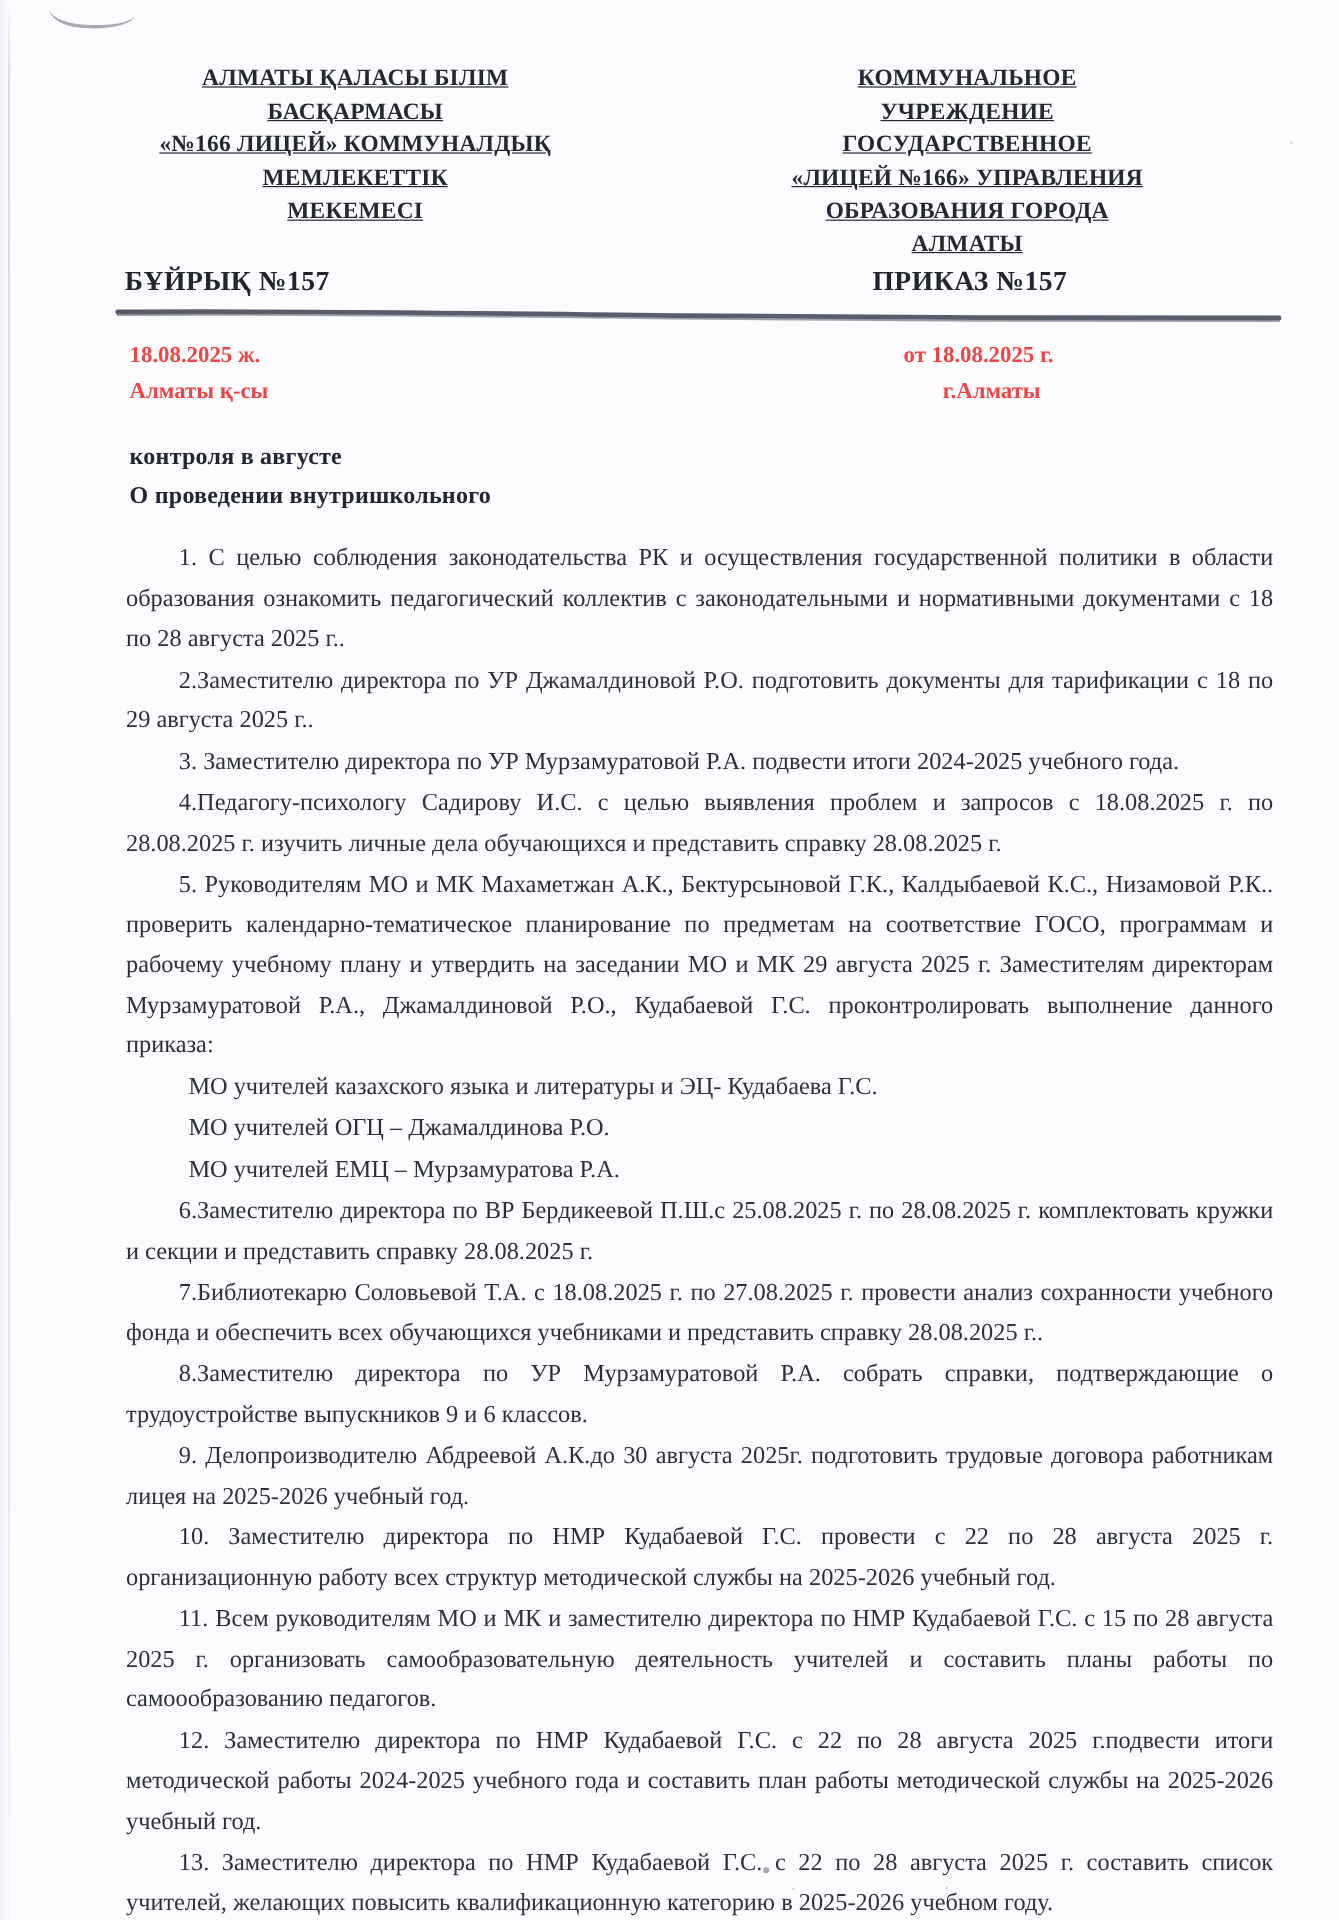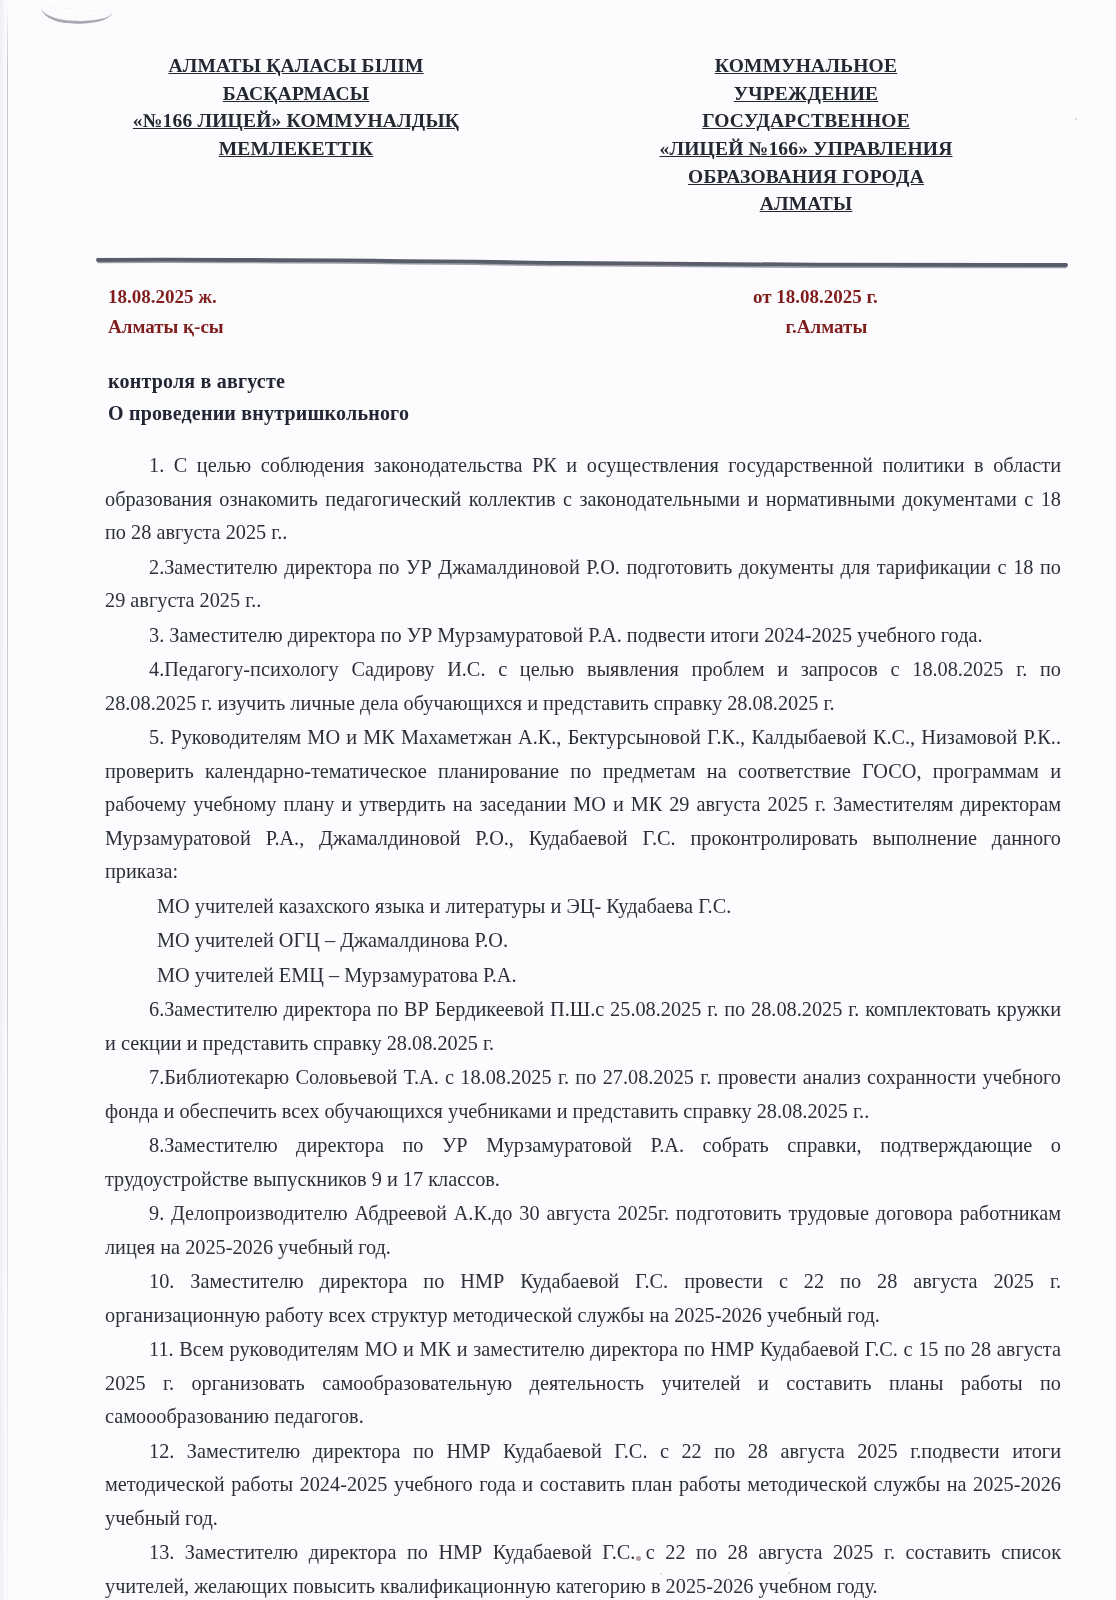--- a/index.html
+++ b/index.html
@@ -123,21 +123,21 @@
   
   .date-row {
     position: absolute;
     top: 282px;
     left: 108px;
     width: 960px;
     height: 62px;
     font-weight: bold;
     font-size: 19px;
     line-height: 1.58;
-    color: #7f1d1d;
+    color: #ef4444;
   }
   .date-kz { position: absolute; left: 0; top: 0; }
   .date-ru { position: absolute; left: 645px; top: 0; text-align: center; }
   .date-ru .l2 { padding-left: 22px; }
 
   
   .subject {
     position: absolute;
     top: 365px;
     left: 108px;
@@ -188,33 +188,38 @@
   <div class="speck s3"></div>
   <div class="speck s4"></div>
 
   <div class="header">
 
     <div class="org-block org-kz">
       <div class="ln">АЛМАТЫ ҚАЛАСЫ БІЛІМ</div>
       <div class="ln">БАСҚАРМАСЫ</div>
       <div class="ln">«№166 ЛИЦЕЙ» КОММУНАЛДЫҚ</div>
       <div class="ln">МЕМЛЕКЕТТІК</div>
+      <div class="ln">МЕКЕМЕСІ</div>
     </div>
 
     <div class="org-block org-ru">
       <div class="ln">КОММУНАЛЬНОЕ</div>
       <div class="ln">УЧРЕЖДЕНИЕ</div>
       <div class="ln">ГОСУДАРСТВЕННОЕ</div>
       <div class="ln">«ЛИЦЕЙ №166» УПРАВЛЕНИЯ</div>
       <div class="ln">ОБРАЗОВАНИЯ ГОРОДА</div>
       <div class="ln">АЛМАТЫ</div>
     </div>
 
   </div>
 
+  <div class="order-row">
+    <div class="order-kz">БҰЙРЫҚ  №157</div>
+    <div class="order-ru">ПРИКАЗ  №157</div>
+  </div>
 
   <div class="rule-wrap">
     <svg width="972" height="22" viewBox="0 0 972 22" xmlns="http://www.w3.org/2000/svg" aria-hidden="true">
       <path d="M2,8 C160,7 300,9 470,11 C640,13 800,13 970,13" fill="none" stroke="#595d6b" stroke-width="4" stroke-linecap="round"></path>
       <path d="M2,10.5 C160,9.5 300,11.5 470,13.5 C640,15.5 800,15.5 970,15.5" fill="none" stroke="#7e828d" stroke-width="1.6" stroke-linecap="round" opacity=".75"></path>
     </svg>
   </div>
 
   <div class="date-row">
     <div class="date-kz">
@@ -236,21 +241,21 @@
       <p class="">1. С целью соблюдения законодательства РК и осуществления государственной политики в области образования ознакомить педагогический коллектив с законодательными и нормативными документами с 18 по 28 августа 2025 г..</p>
       <p class="">2.Заместителю директора по УР Джамалдиновой Р.О. подготовить документы для тарификации с 18 по 29 августа 2025 г..</p>
       <p class="">3. Заместителю директора по УР Мурзамуратовой Р.А. подвести итоги 2024-2025 учебного года.</p>
       <p class="">4.Педагогу-психологу Садирову И.С. с целью выявления проблем и запросов с 18.08.2025 г. по 28.08.2025 г. изучить личные дела обучающихся и представить справку 28.08.2025 г.</p>
       <p class="">5. Руководителям МО и МК Махаметжан А.К., Бектурсыновой Г.К., Калдыбаевой К.С., Низамовой Р.К..   проверить календарно-тематическое планирование по предметам на соответствие ГОСО, программам и рабочему учебному плану и  утвердить на заседании МО и МК  29 августа 2025 г. Заместителям директорам Мурзамуратовой Р.А., Джамалдиновой Р.О., Кудабаевой Г.С. проконтролировать выполнение данного приказа:</p>
       <p class="sub">МО  учителей казахского языка и литературы и ЭЦ- Кудабаева Г.С.</p>
       <p class="sub">МО  учителей ОГЦ – Джамалдинова Р.О.</p>
       <p class="sub">МО учителей ЕМЦ – Мурзамуратова Р.А.</p>
       <p class="">6.Заместителю директора по ВР Бердикеевой П.Ш.с 25.08.2025 г. по 28.08.2025 г. комплектовать кружки и секции  и представить справку 28.08.2025 г.</p>
       <p class="">7.Библиотекарю Соловьевой Т.А. с 18.08.2025 г. по  27.08.2025 г. провести анализ сохранности учебного фонда и обеспечить всех обучающихся учебниками и представить справку 28.08.2025 г..</p>
-      <p class="">8.Заместителю директора по УР Мурзамуратовой Р.А. собрать справки, подтверждающие о трудоустройстве выпускников 9 и 17 классов.</p>
+      <p class="">8.Заместителю директора по УР Мурзамуратовой Р.А. собрать справки, подтверждающие о трудоустройстве выпускников 9 и 6 классов.</p>
       <p class="">9. Делопроизводителю Абдреевой А.К.до 30 августа 2025г. подготовить трудовые договора работникам лицея на 2025-2026 учебный год.</p>
       <p class="">10. Заместителю директора по НМР Кудабаевой Г.С. провести с 22 по 28 августа 2025 г. организационную работу всех структур методической службы на 2025-2026 учебный год.</p>
       <p class="">11. Всем руководителям МО и МК и заместителю директора по НМР Кудабаевой Г.С. с 15 по 28 августа 2025 г. организовать самообразовательную деятельность учителей и составить планы работы по самоообразованию педагогов.</p>
       <p class="">12. Заместителю директора по НМР Кудабаевой Г.С. с 22 по 28 августа 2025 г.подвести итоги методической работы 2024-2025 учебного года и составить план работы методической службы на 2025-2026 учебный год.</p>
       <p class="">13. Заместителю директора по НМР Кудабаевой Г.С. с 22 по 28 августа 2025 г. составить список учителей, желающих повысить квалификационную категорию в 2025-2026 учебном году.</p>
     </div>
 
 </div>
 
 </body></html>

